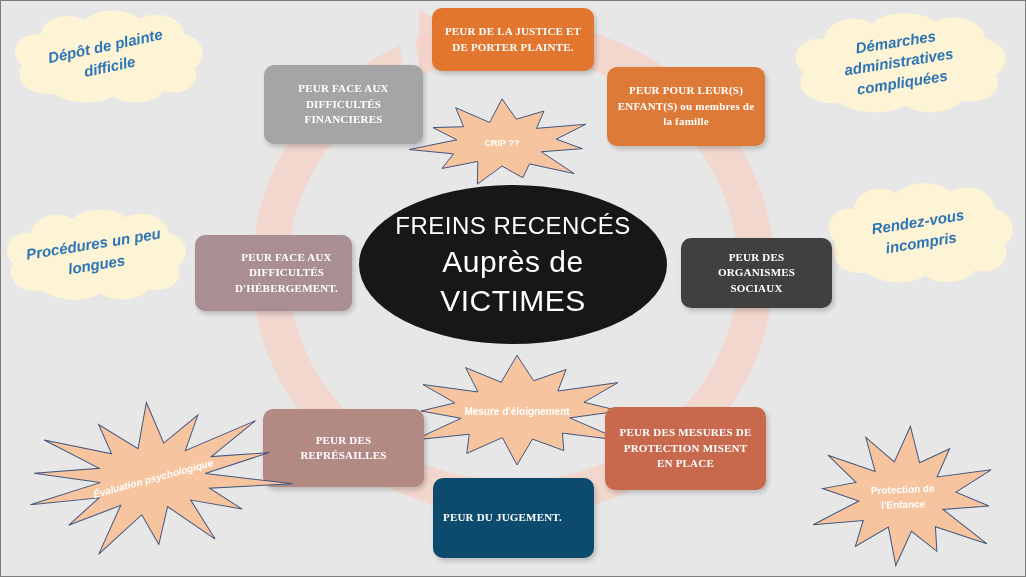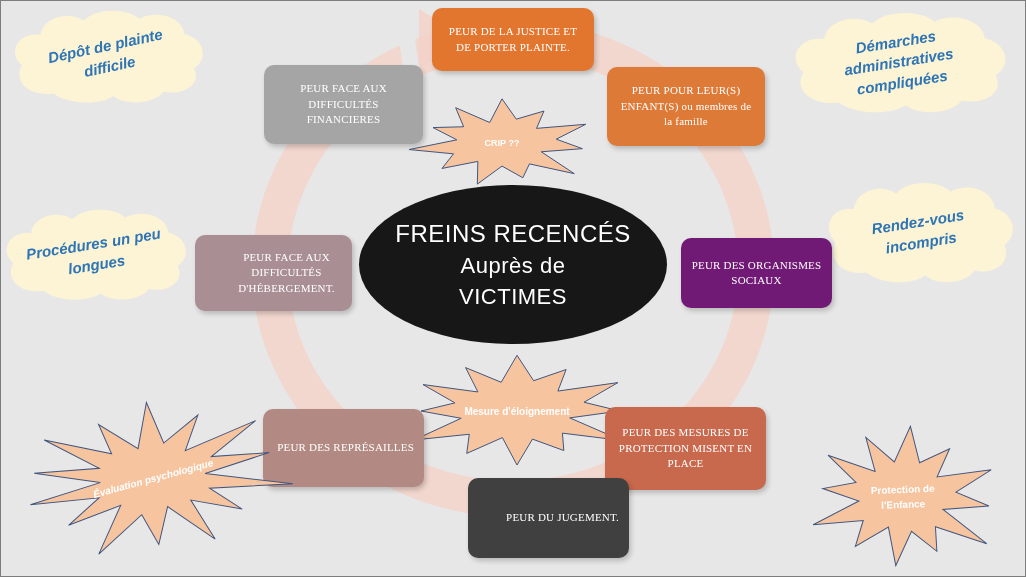--- a/index.html
+++ b/index.html
@@ -9,23 +9,23 @@
   .canvas {
     position:relative; width:1026px; height:577px;
     border:1px solid #7d7d7d; overflow:hidden;
   }
 
   .ring-svg { position:absolute; left:0; top:0; }
 
   
   .node {
     position:absolute; border-radius:10px; color:#fff;
-    display:flex; align-items:center; justify-content:flex-end;
+    display:flex; align-items:center; justify-content:flex-start;
     text-align:center; padding:6px 10px;
-    font-family:"Liberation Serif", serif; font-weight:normal;
+    font-family:"Liberation Serif", serif; font-weight:bold;
     font-size:11px; line-height:1.4; letter-spacing:.2px;
     box-shadow:2px 3px 5px rgba(0,0,0,.2);
     z-index:4;
   }
   .node-justice      { left:431px; top:7px;   width:162px; height:63px; }
   .node-enfants      { left:606px; top:66px;  width:158px; height:79px; }
   .node-organismes   { left:680px; top:237px; width:151px; height:70px; }
   .node-mesures      { left:604px; top:406px; width:161px; height:83px; }
   .node-jugement     { left:432px; top:477px; width:161px; height:80px; }
   .node-represailles { left:262px; top:408px; width:161px; height:78px; }
@@ -33,21 +33,21 @@
   .node-financieres  { left:263px; top:64px;  width:159px; height:79px; }
 
   
   .center-ellipse {
     position:absolute; left:358px; top:184px; width:308px; height:159px;
     border-radius:50%;
     display:flex; flex-direction:column; align-items:center; justify-content:center;
     gap:5px; z-index:5; text-align:center;
   }
   .center-line1 { font-size:24px; letter-spacing:.5px; }
-  .center-line2, .center-line3 { font-size:22px; letter-spacing:.5px; }
+  .center-line2, .center-line3 { font-size:30px; letter-spacing:.5px; }
 
   
   .star { position:absolute; z-index:6; }
   .star svg { position:absolute; left:0; top:0; width:100%; height:100%; overflow:visible; }
   .star-label {
     position:absolute; inset:0; display:flex; align-items:center; justify-content:center;
     text-align:center; color:#ffffff; font-weight:bold; z-index:2;
   }
   .star-crip       { left:407px; top:96px;  width:188px; height:92px;  z-index:6; }
   .star-mesure     { left:397px; top:352px; width:238px; height:116px; z-index:3; }
@@ -141,27 +141,27 @@
     </svg>
     <div class="star-label">Protection de l'Enfance</div>
   </div>
 
   <div class="node node-justice" style="background: rgb(226, 118, 47);">
     <span>PEUR DE LA JUSTICE ET DE PORTER PLAINTE.</span>
   </div>
   <div class="node node-enfants" style="background: rgb(222, 122, 56);">
     <span>PEUR POUR LEUR(S) ENFANT(S) ou membres de la famille</span>
   </div>
-  <div class="node node-organismes" style="background: #701a75;">
+  <div class="node node-organismes" style="background: #404040;">
     <span>PEUR DES ORGANISMES SOCIAUX</span>
   </div>
   <div class="node node-mesures" style="background: rgb(200, 104, 76);">
     <span>PEUR DES MESURES DE PROTECTION MISENT EN PLACE</span>
   </div>
-  <div class="node node-jugement" style="background: #404040; margin-left: 35px;">
+  <div class="node node-jugement" style="background: #0c4a6e;">
     <span>PEUR DU JUGEMENT.</span>
   </div>
   <div class="node node-represailles" style="background: rgb(179, 138, 131);">
     <span>PEUR DES REPRÉSAILLES</span>
   </div>
   <div class="node node-hebergement" style="background: rgb(169, 142, 148);">
     <span>PEUR FACE AUX DIFFICULTÉS D'HÉBERGEMENT.</span>
   </div>
   <div class="node node-financieres" style="background: rgb(165, 165, 165);">
     <span>PEUR FACE AUX DIFFICULTÉS FINANCIERES</span>

